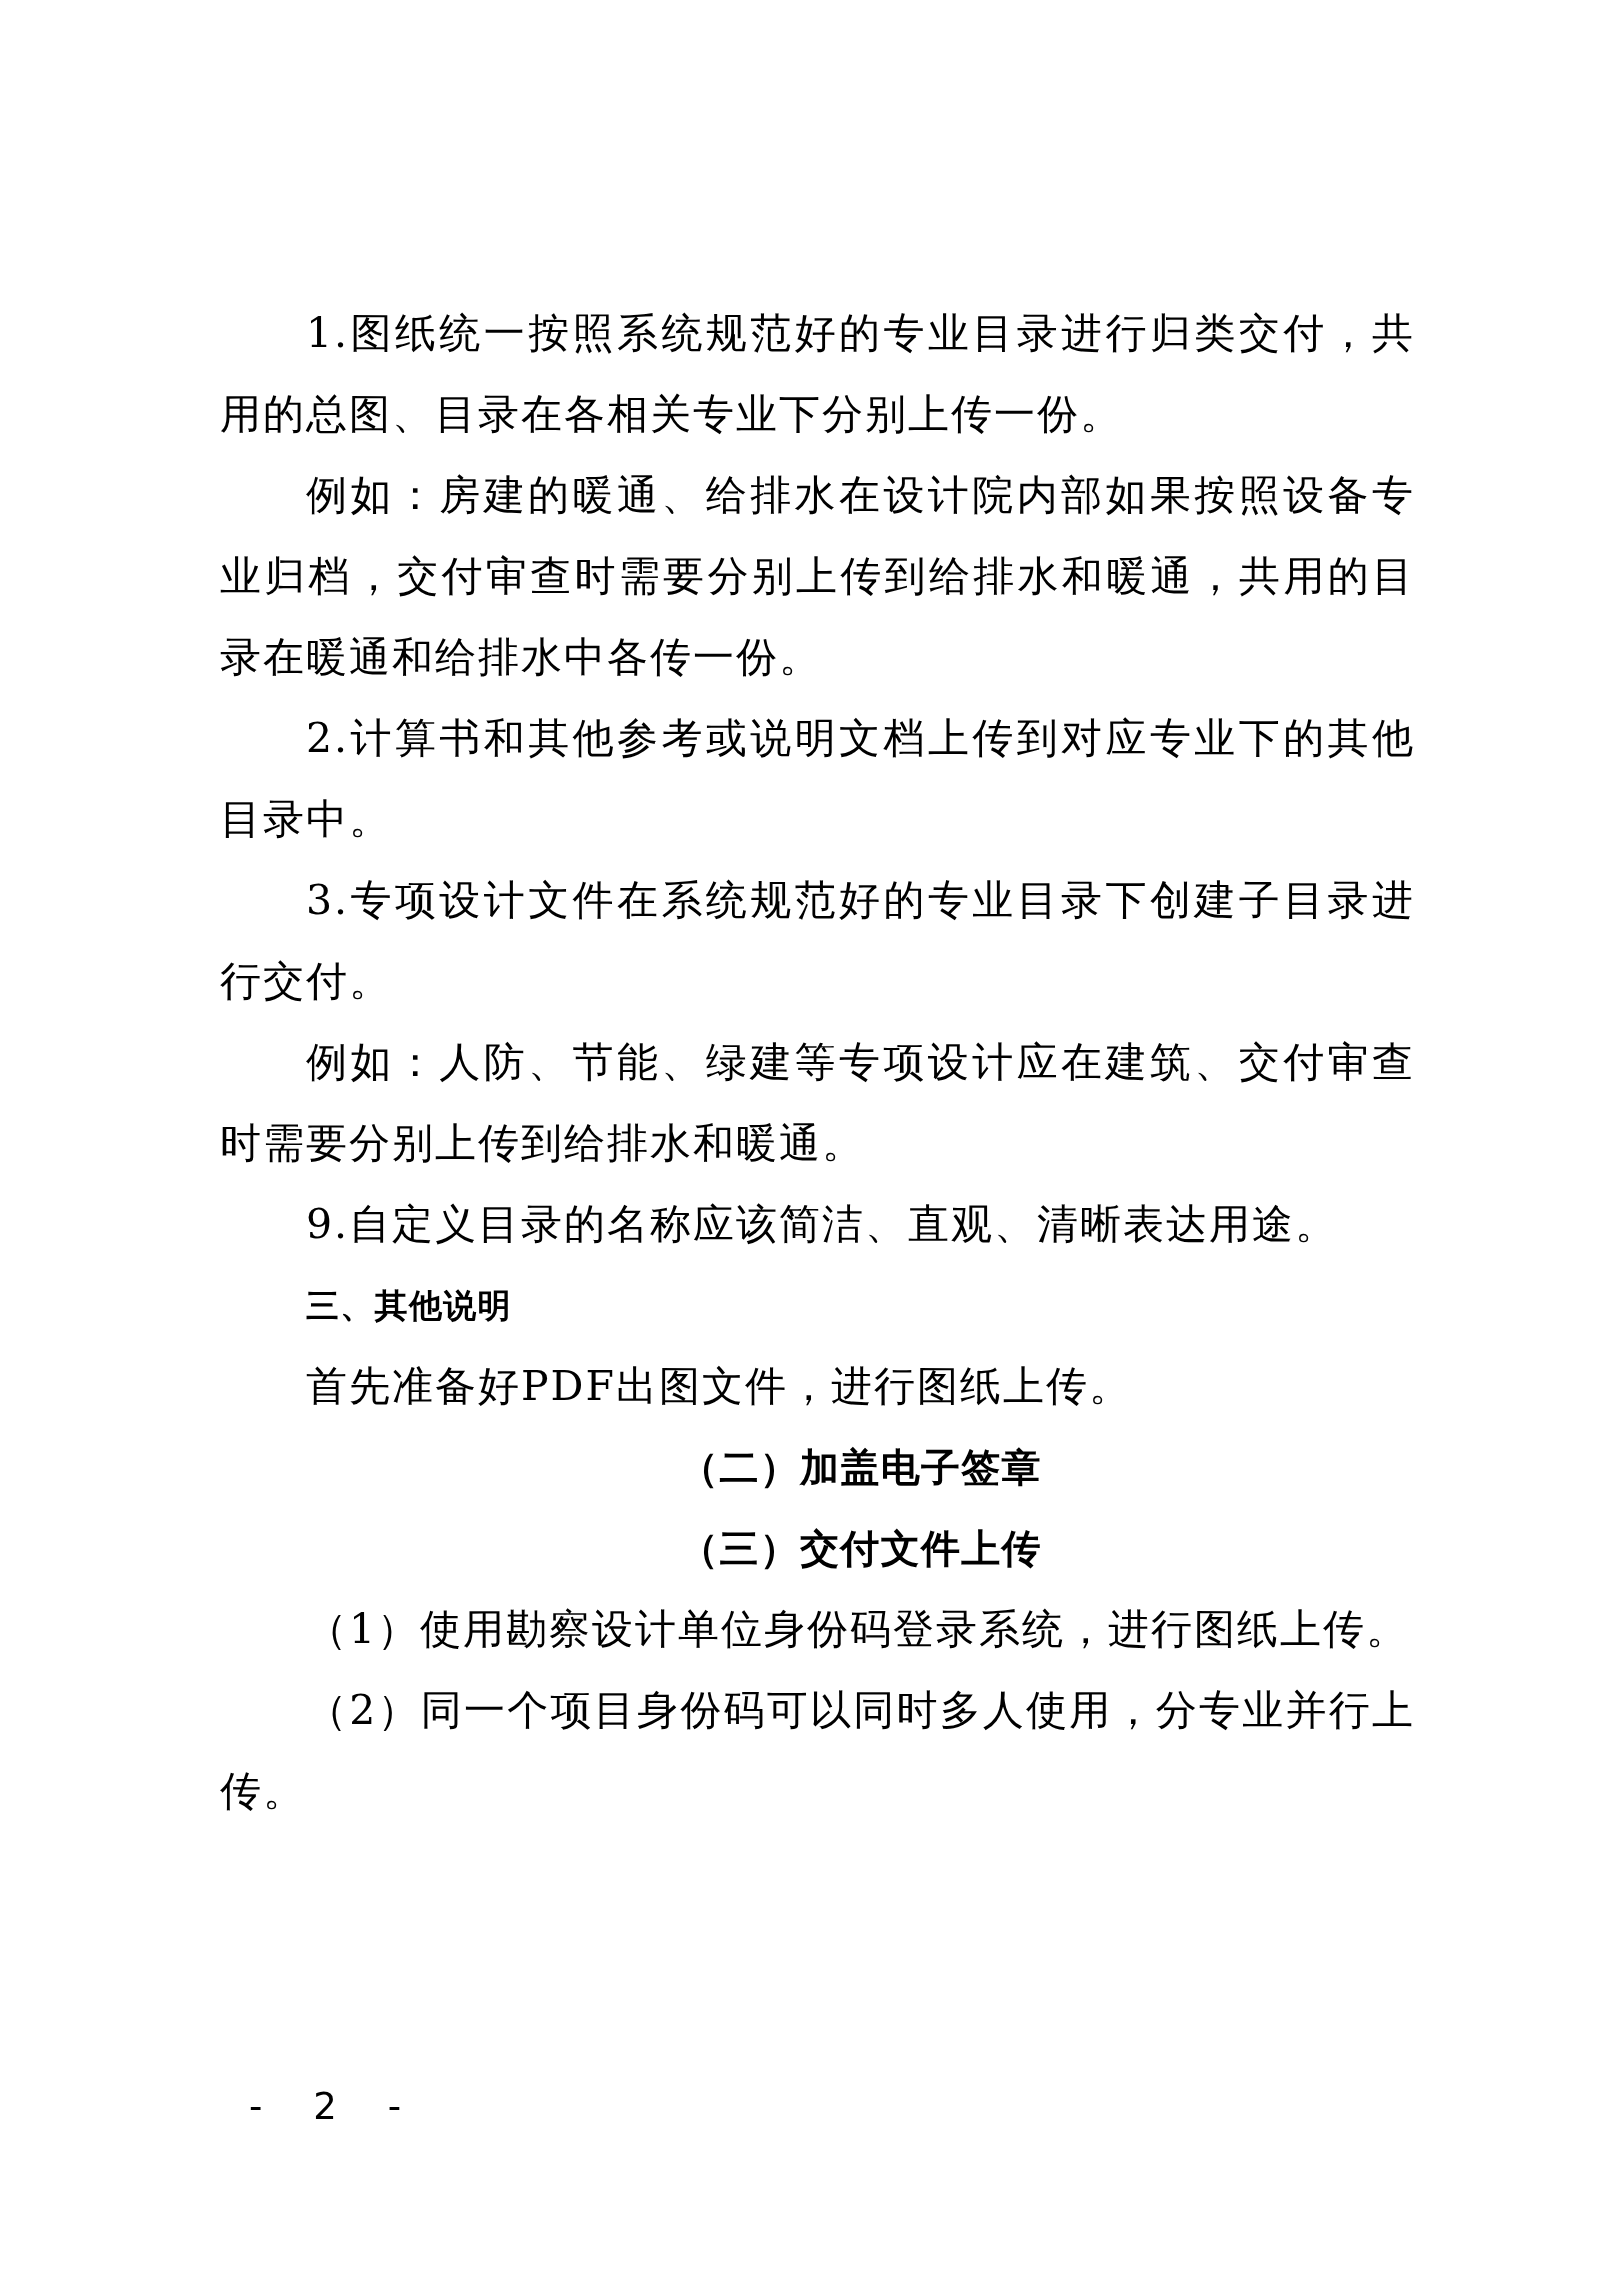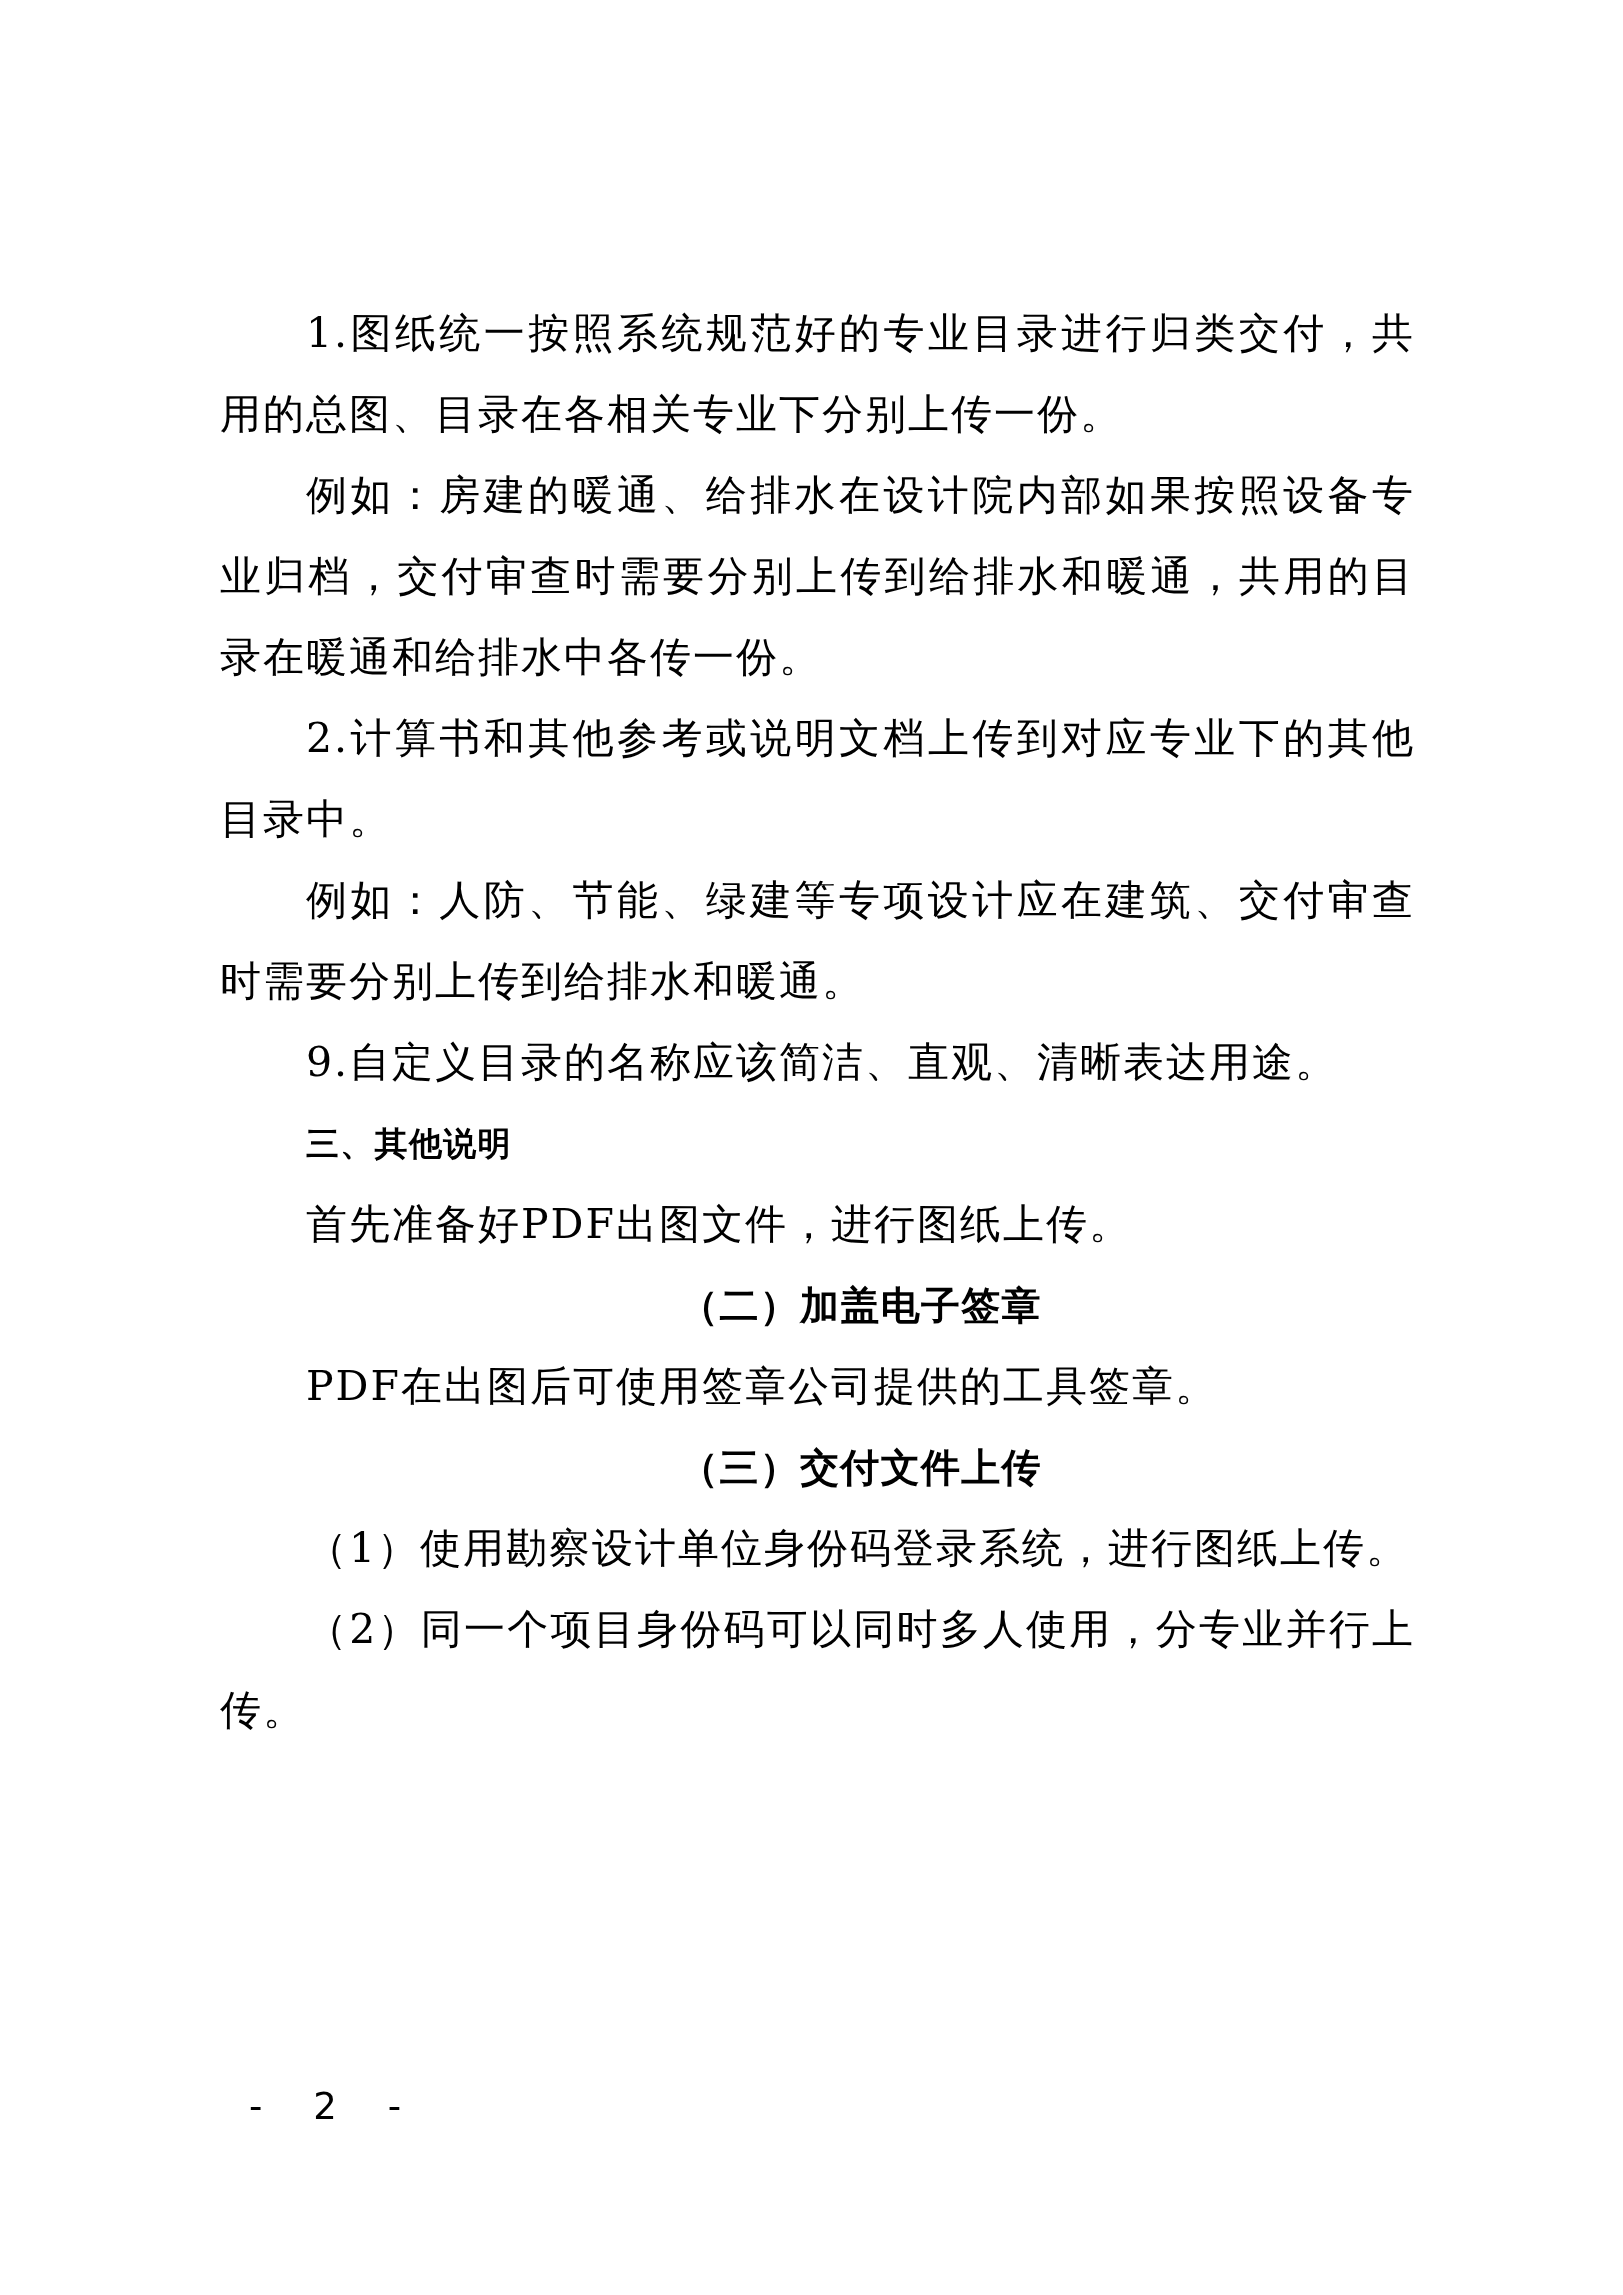--- a/index.html
+++ b/index.html
@@ -35,29 +35,29 @@
   }
 </style>
 </head>
 <body>
 
 <div class="page">
   <div class="content">
     <p class="para">1.图纸统一按照系统规范好的专业目录进行归类交付，共用的总图、目录在各相关专业下分别上传一份。</p>
     <p class="para">例如：房建的暖通、给排水在设计院内部如果按照设备专业归档，交付审查时需要分别上传到给排水和暖通，共用的目录在暖通和给排水中各传一份。</p>
     <p class="para">2.计算书和其他参考或说明文档上传到对应专业下的其他目录中。</p>
+    <p class="para">3.专项设计文件在系统规范好的专业目录下创建子目录进行交付。</p>
     <p class="para">例如：人防、节能、绿建等专项设计应在建筑、交付审查时需要分别上传到给排水和暖通。</p>
     <p class="para">9.自定义目录的名称应该简洁、直观、清晰表达用途。</p>
 
     <h2 class="heading">三、其他说明</h2>
 
     <p class="para">首先准备好PDF出图文件，进行图纸上传。</p>
 
     <h3 class="subheading sub-2">（二）加盖电子签章</h3>
-    <p class="para">PDF在出图后可使用签章公司提供的工具签章。</p>
 
     <h3 class="subheading sub-3">（三）交付文件上传</h3>
     <p class="para">（1）使用勘察设计单位身份码登录系统，进行图纸上传。</p>
     <p class="para">（2）同一个项目身份码可以同时多人使用，分专业并行上传。</p>
   </div>
 
   <div class="page-number">- 2 -</div>
 </div>
 
 

